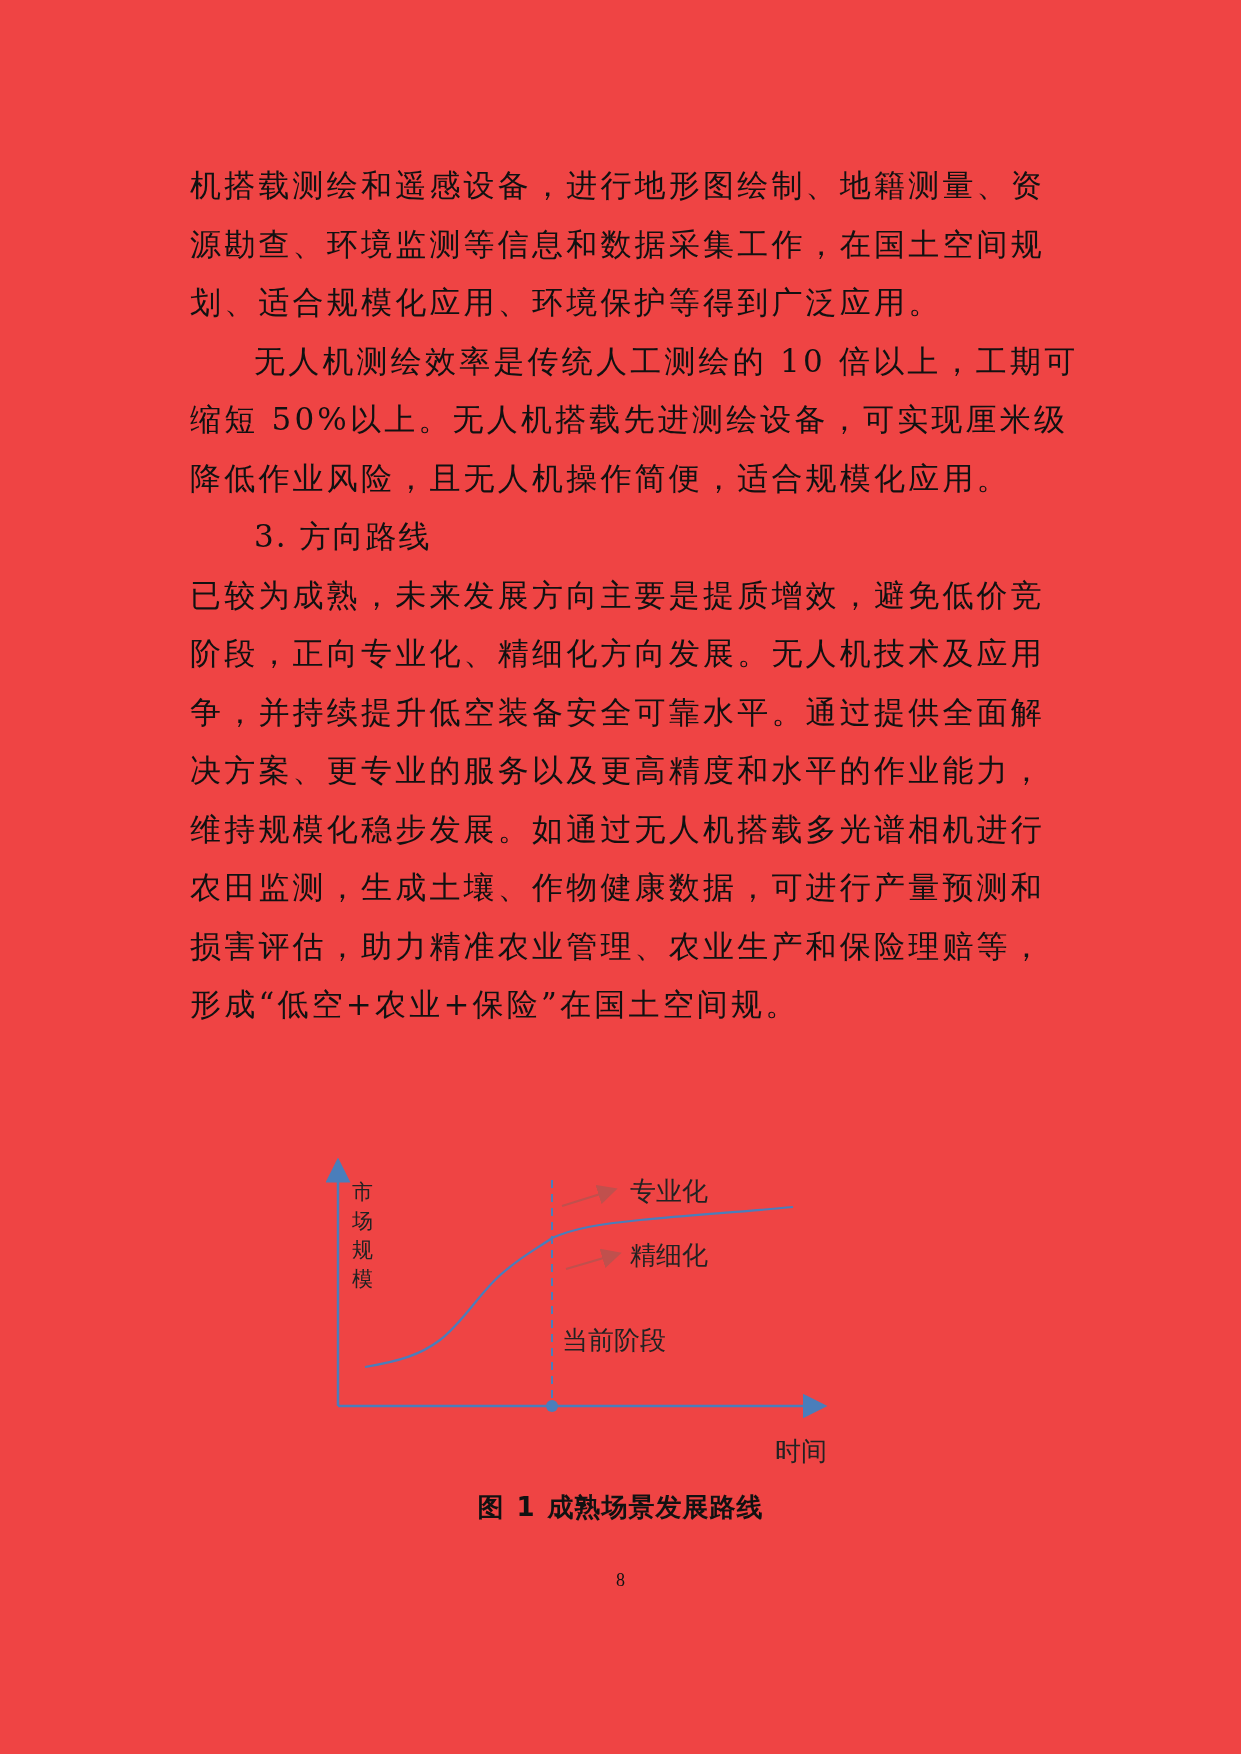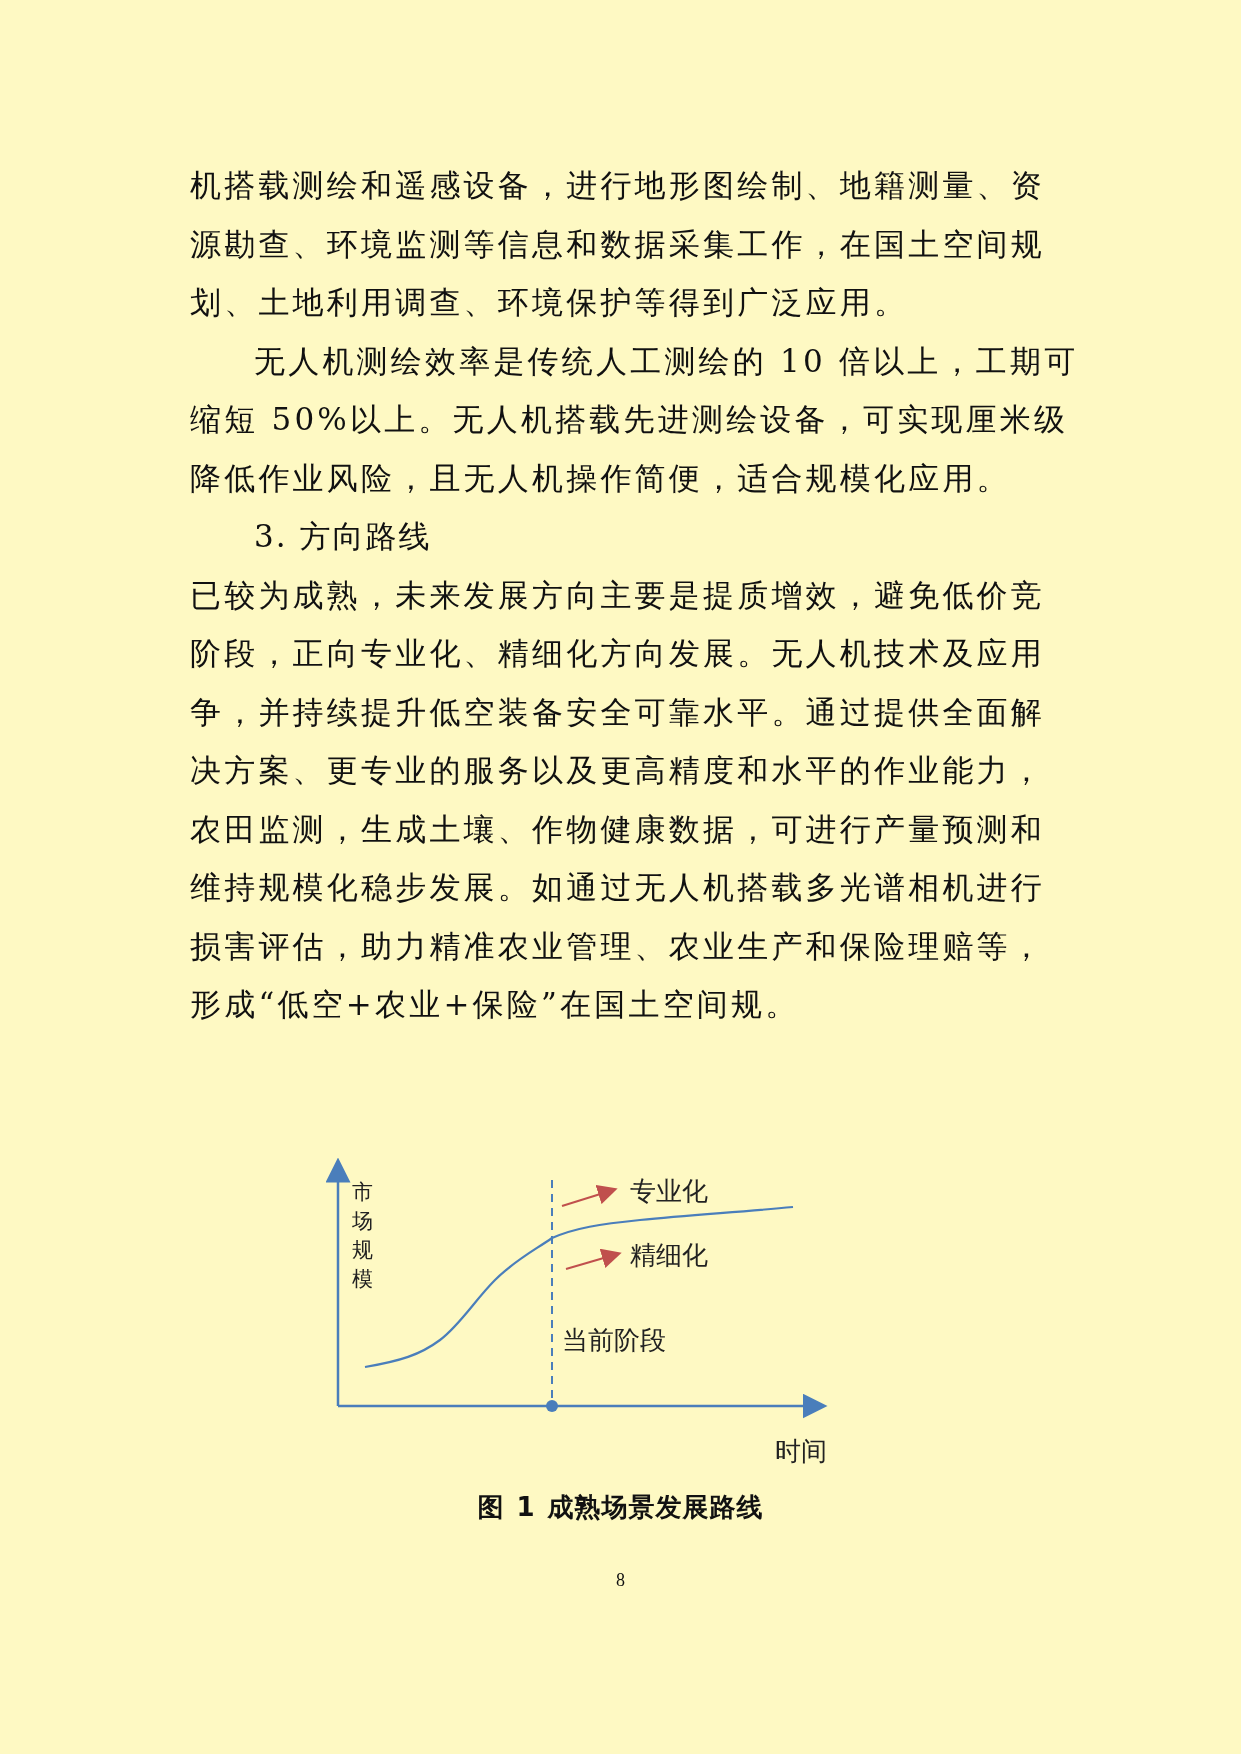--- a/index.html
+++ b/index.html
@@ -1,18 +1,18 @@
 <!DOCTYPE html>
 <html><head>
 <meta charset="utf-8">
 <style>
   html, body { margin: 0; padding: 0; background: #ffffff; }
   body { width: 1241px; height: 1754px; position: relative; overflow: hidden;
          font-family: "DejaVu Serif", "Liberation Serif", serif; color: #111; }
-  .page { position: absolute; left: 0; top: 0; width: 1241px; height: 1754px; background: #fef9c3; }
+  .page { position: absolute; left: 0; top: 0; width: 1241px; height: 1754px; background: #ef4444; }
   .body-text { position: absolute; left: 190px; top: 156px; width: 870px; }
   .line { height: 58.5px; line-height: 58.5px; font-size: 31px; letter-spacing: 3.2px; white-space: nowrap; }
   .indent { padding-left: 64px; }
   .heading { letter-spacing: 2px; }
   .figure { position: absolute; left: 320px; top: 1150px; width: 600px; height: 330px; }
   .figure svg { position: absolute; left: 0; top: 0; }
   .flabel { position: absolute; font-size: 26px; color: #222; font-family: "DejaVu Sans", "Liberation Sans", sans-serif; white-space: nowrap; }
   .ylabel { position: absolute; left: 32px; top: 28px; width: 24px; font-size: 21px; line-height: 29px; color: #222;
             font-family: "DejaVu Sans", "Liberation Sans", sans-serif; }
   .ylabel span { display: block; }
@@ -23,31 +23,31 @@
              font-family: "Liberation Serif", serif; }
 </style>
 </head>
 <body>
 
 <div class="page">
 
   <div class="body-text" id="body-text">
       <div class="line">机搭载测绘和遥感设备，进行地形图绘制、地籍测量、资</div>
       <div class="line">源勘查、环境监测等信息和数据采集工作，在国土空间规</div>
-      <div class="line">划、土地利用调查、环境保护等得到广泛应用。</div>
+      <div class="line">划、适合规模化应用、环境保护等得到广泛应用。</div>
       <div class="line indent">无人机测绘效率是传统人工测绘的 10 倍以上，工期可</div>
       <div class="line">缩短 50%以上。无人机搭载先进测绘设备，可实现厘米级</div>
       <div class="line">降低作业风险，且无人机操作简便，适合规模化应用。</div>
       <div class="line indent heading">3. 方向路线</div>
       <div class="line">已较为成熟，未来发展方向主要是提质增效，避免低价竞</div>
       <div class="line">阶段，正向专业化、精细化方向发展。无人机技术及应用</div>
       <div class="line">争，并持续提升低空装备安全可靠水平。通过提供全面解</div>
       <div class="line">决方案、更专业的服务以及更高精度和水平的作业能力，</div>
+      <div class="line">维持规模化稳步发展。如通过无人机搭载多光谱相机进行</div>
       <div class="line">农田监测，生成土壤、作物健康数据，可进行产量预测和</div>
-      <div class="line">维持规模化稳步发展。如通过无人机搭载多光谱相机进行</div>
       <div class="line">损害评估，助力精准农业管理、农业生产和保险理赔等，</div>
       <div class="line">形成“低空+农业+保险”在国土空间规。</div>
     </div>
 
   <div class="figure">
     <svg width="600" height="330" viewBox="0 0 600 330">
       <defs>
         <marker id="ax-arrow" markerWidth="10" markerHeight="10" refX="5" refY="5" orient="auto">
           <path d="M0,0 L10,5 L0,10 z" fill="#4a7ebb"></path>
         </marker>

